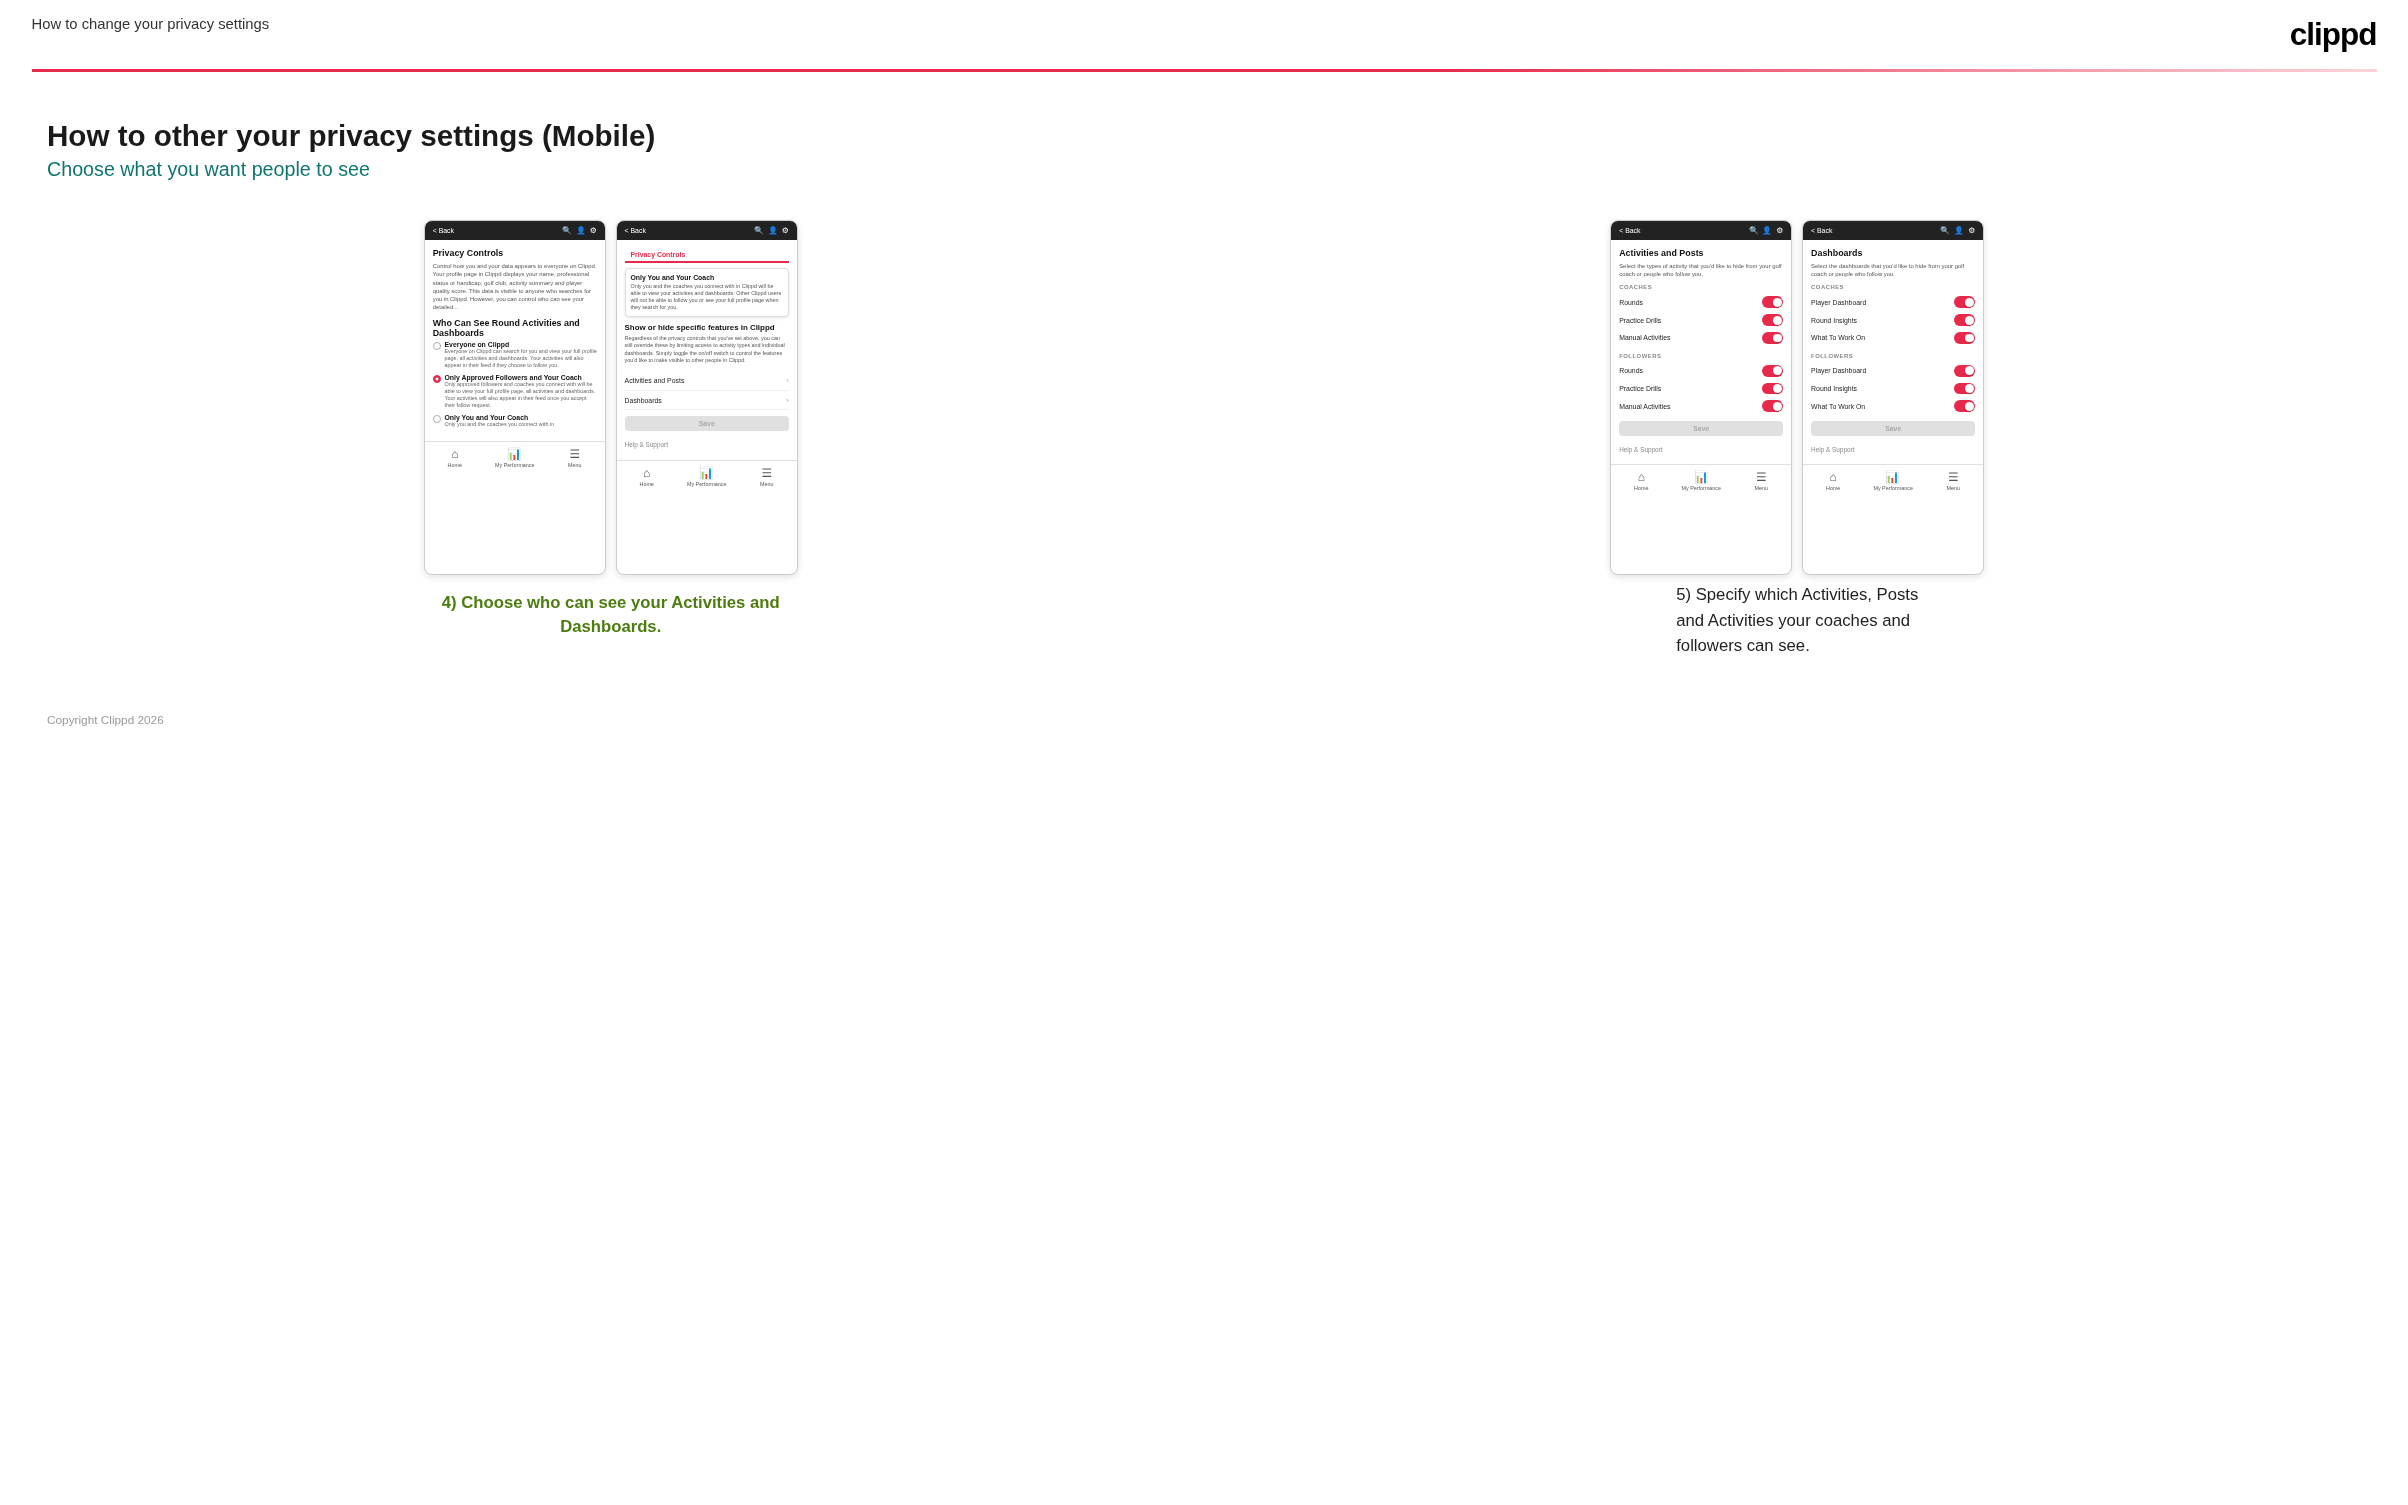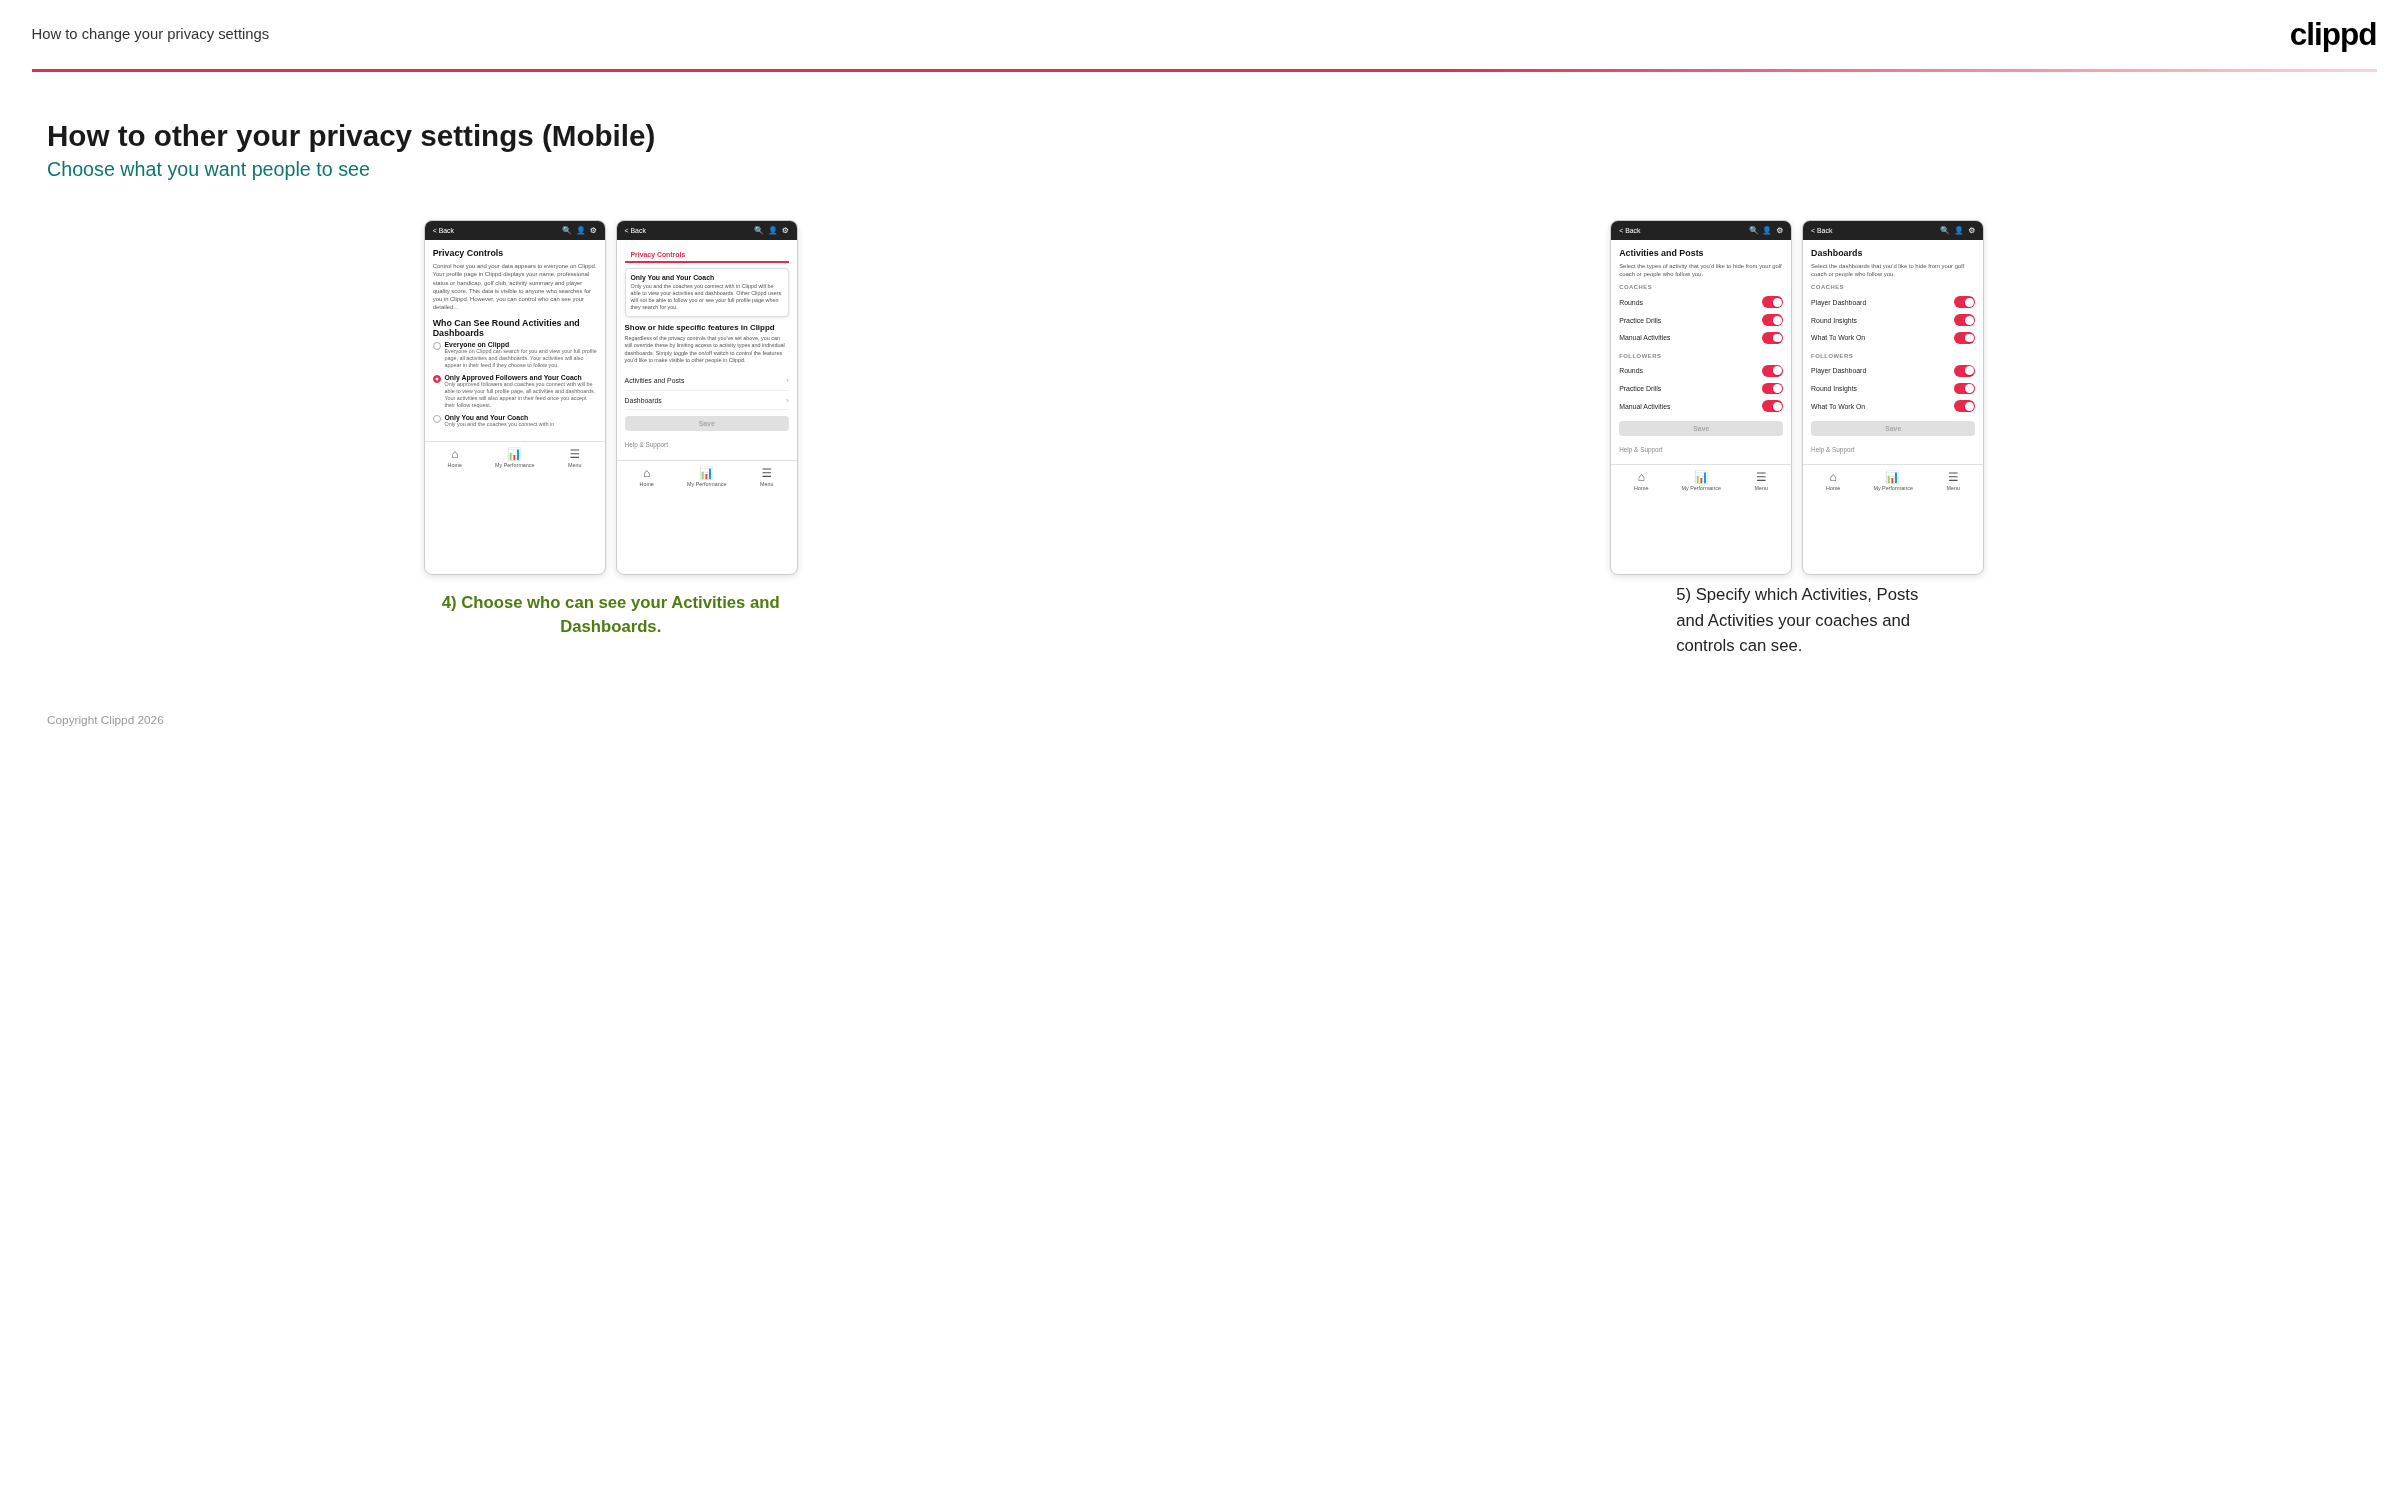--- a/index.html
+++ b/index.html
@@ -6,21 +6,20 @@
     body {
       font-family: -apple-system, BlinkMacSystemFont, 'Segoe UI', Helvetica, Arial, sans-serif;
       background: #fff;
       color: #222;
       font-size: 13.8px;
     }
 
     
     .top-bar {
       display: flex;
-      align-items: center;
       justify-content: space-between;
       padding: 15.8px 31.5px;
       background: #fff;
     }
     .top-bar-title {
       font-size: 14.8px;
       color: #333;
     }
     .logo {
       font-size: 31.5px;
@@ -591,21 +590,21 @@
               <span class="nav-icon">☰</span>
               <span class="nav-text">Menu</span>
             </div>
           </div>
         </div>
       </div>
 
       <div class="caption-step5">
         <span>5) Specify which Activities, Posts</span><br>
         <span>and Activities your  coaches and</span><br>
-        <span>controls can see.</span>
+        <span>followers can see.</span>
       </div>
     </div>
 
   </div>
 </div>
 
 <div class="footer">
   <span>Copyright Clippd 2026</span>
 </div>
 

